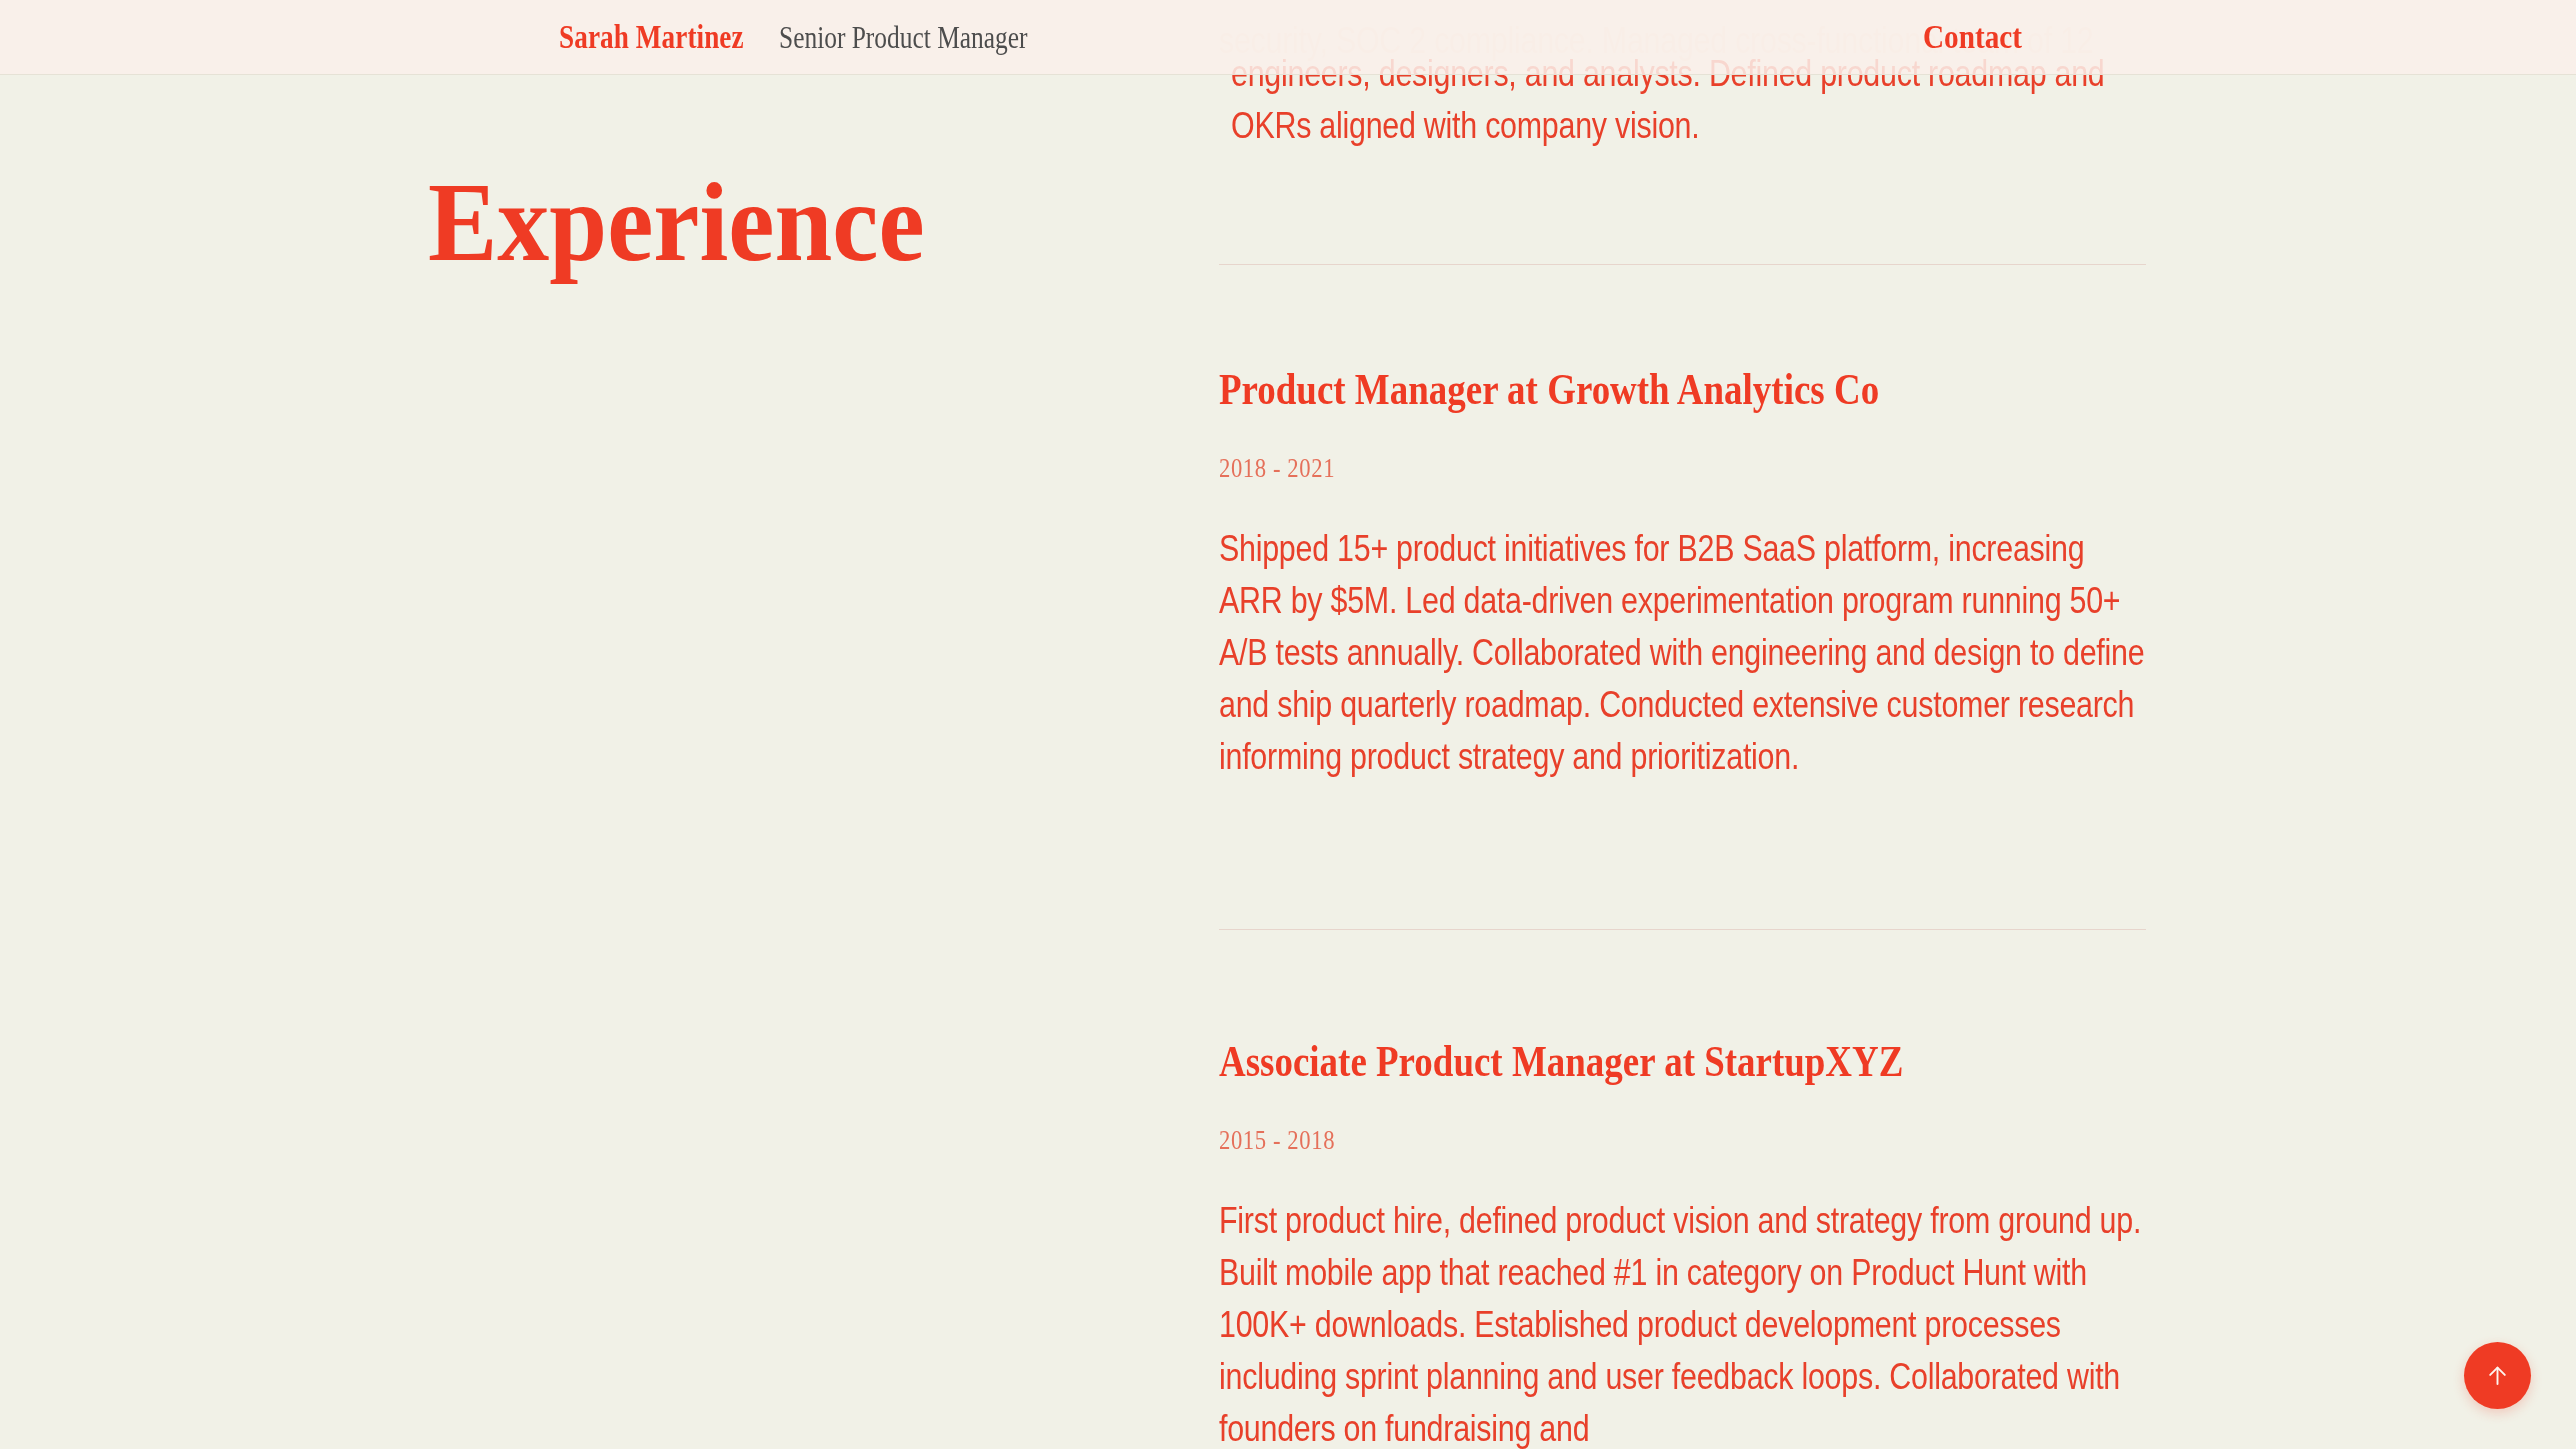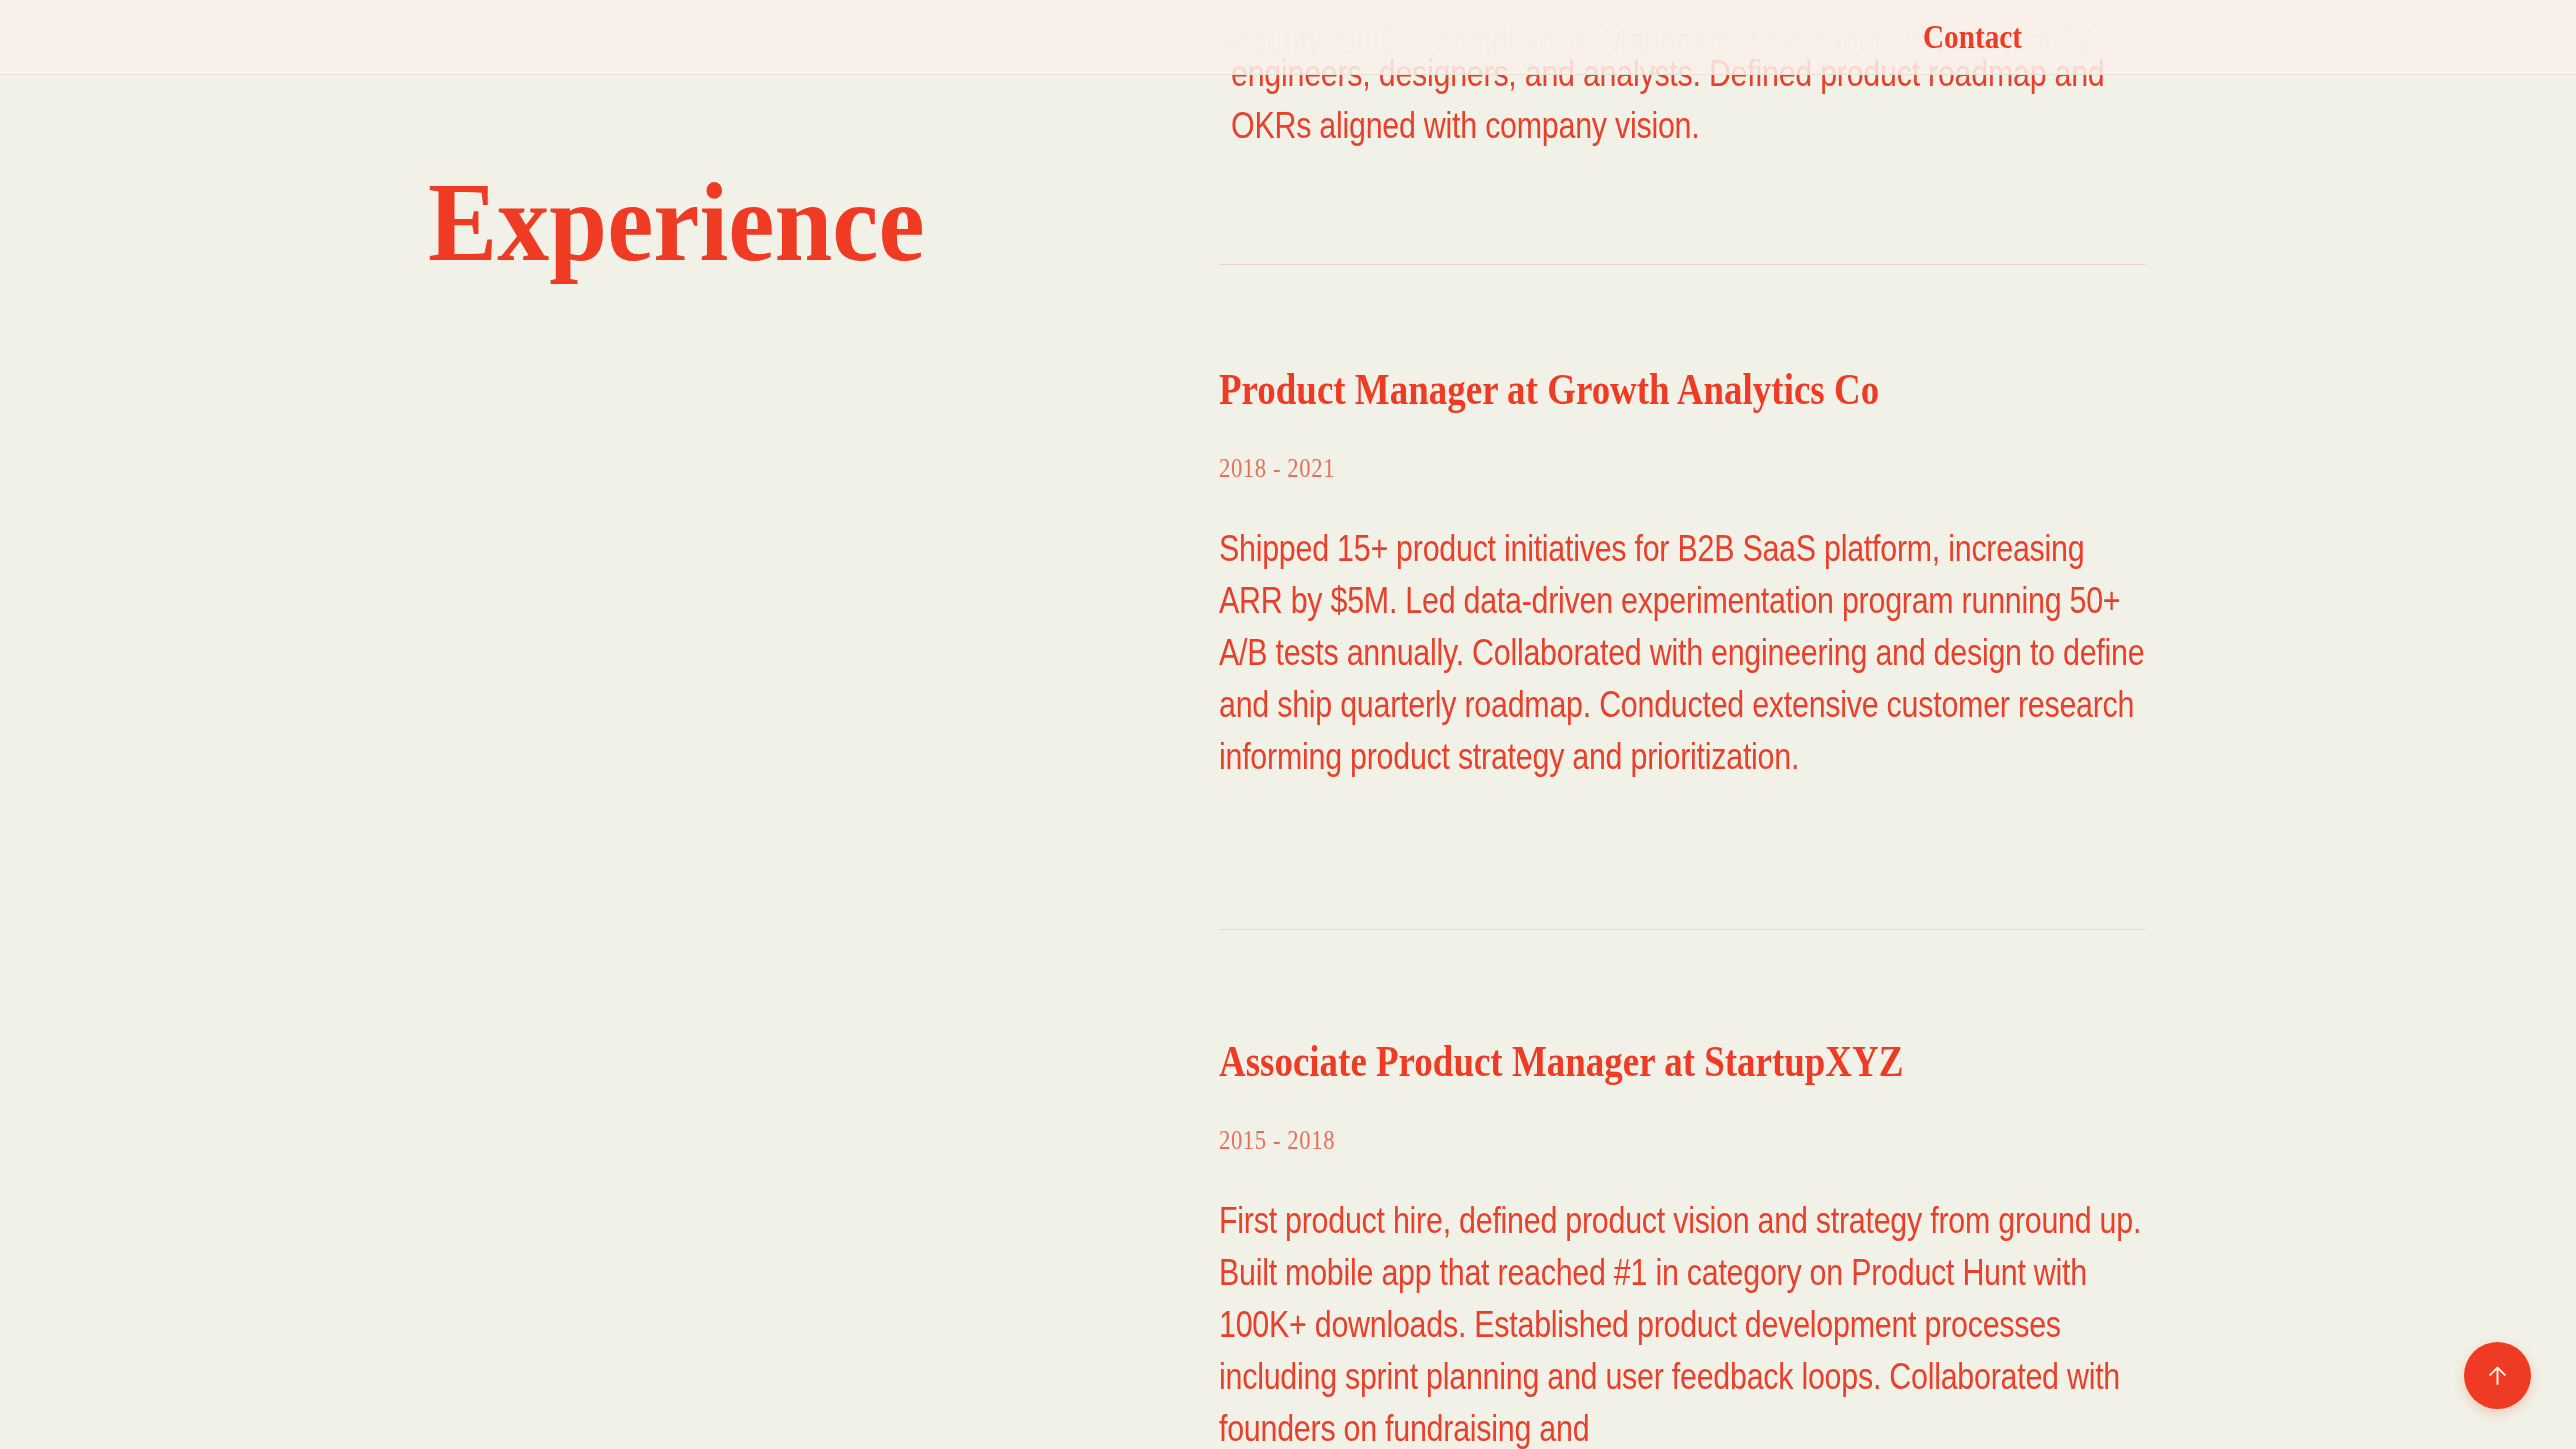--- a/index.html
+++ b/index.html
@@ -178,20 +178,24 @@
     justify-content:center;
     box-shadow:0 4px 12px rgba(239,59,36,0.22);
     z-index:60;
   }
   .scroll-top svg{display:block;}
 </style>
 </head>
 <body>
 
 <header class="site-header">
+  <div class="brand-wrap">
+    <span class="brand-name">Sarah Martinez</span>
+    <span class="brand-role">Senior Product Manager</span>
+  </div>
   <a class="nav-contact">Contact</a>
 </header>
 
 <div class="layout">
 
   <h1 class="section-title">Experience</h1>
 
   <div class="exp-column">
 
     <div class="blk-ghost">

